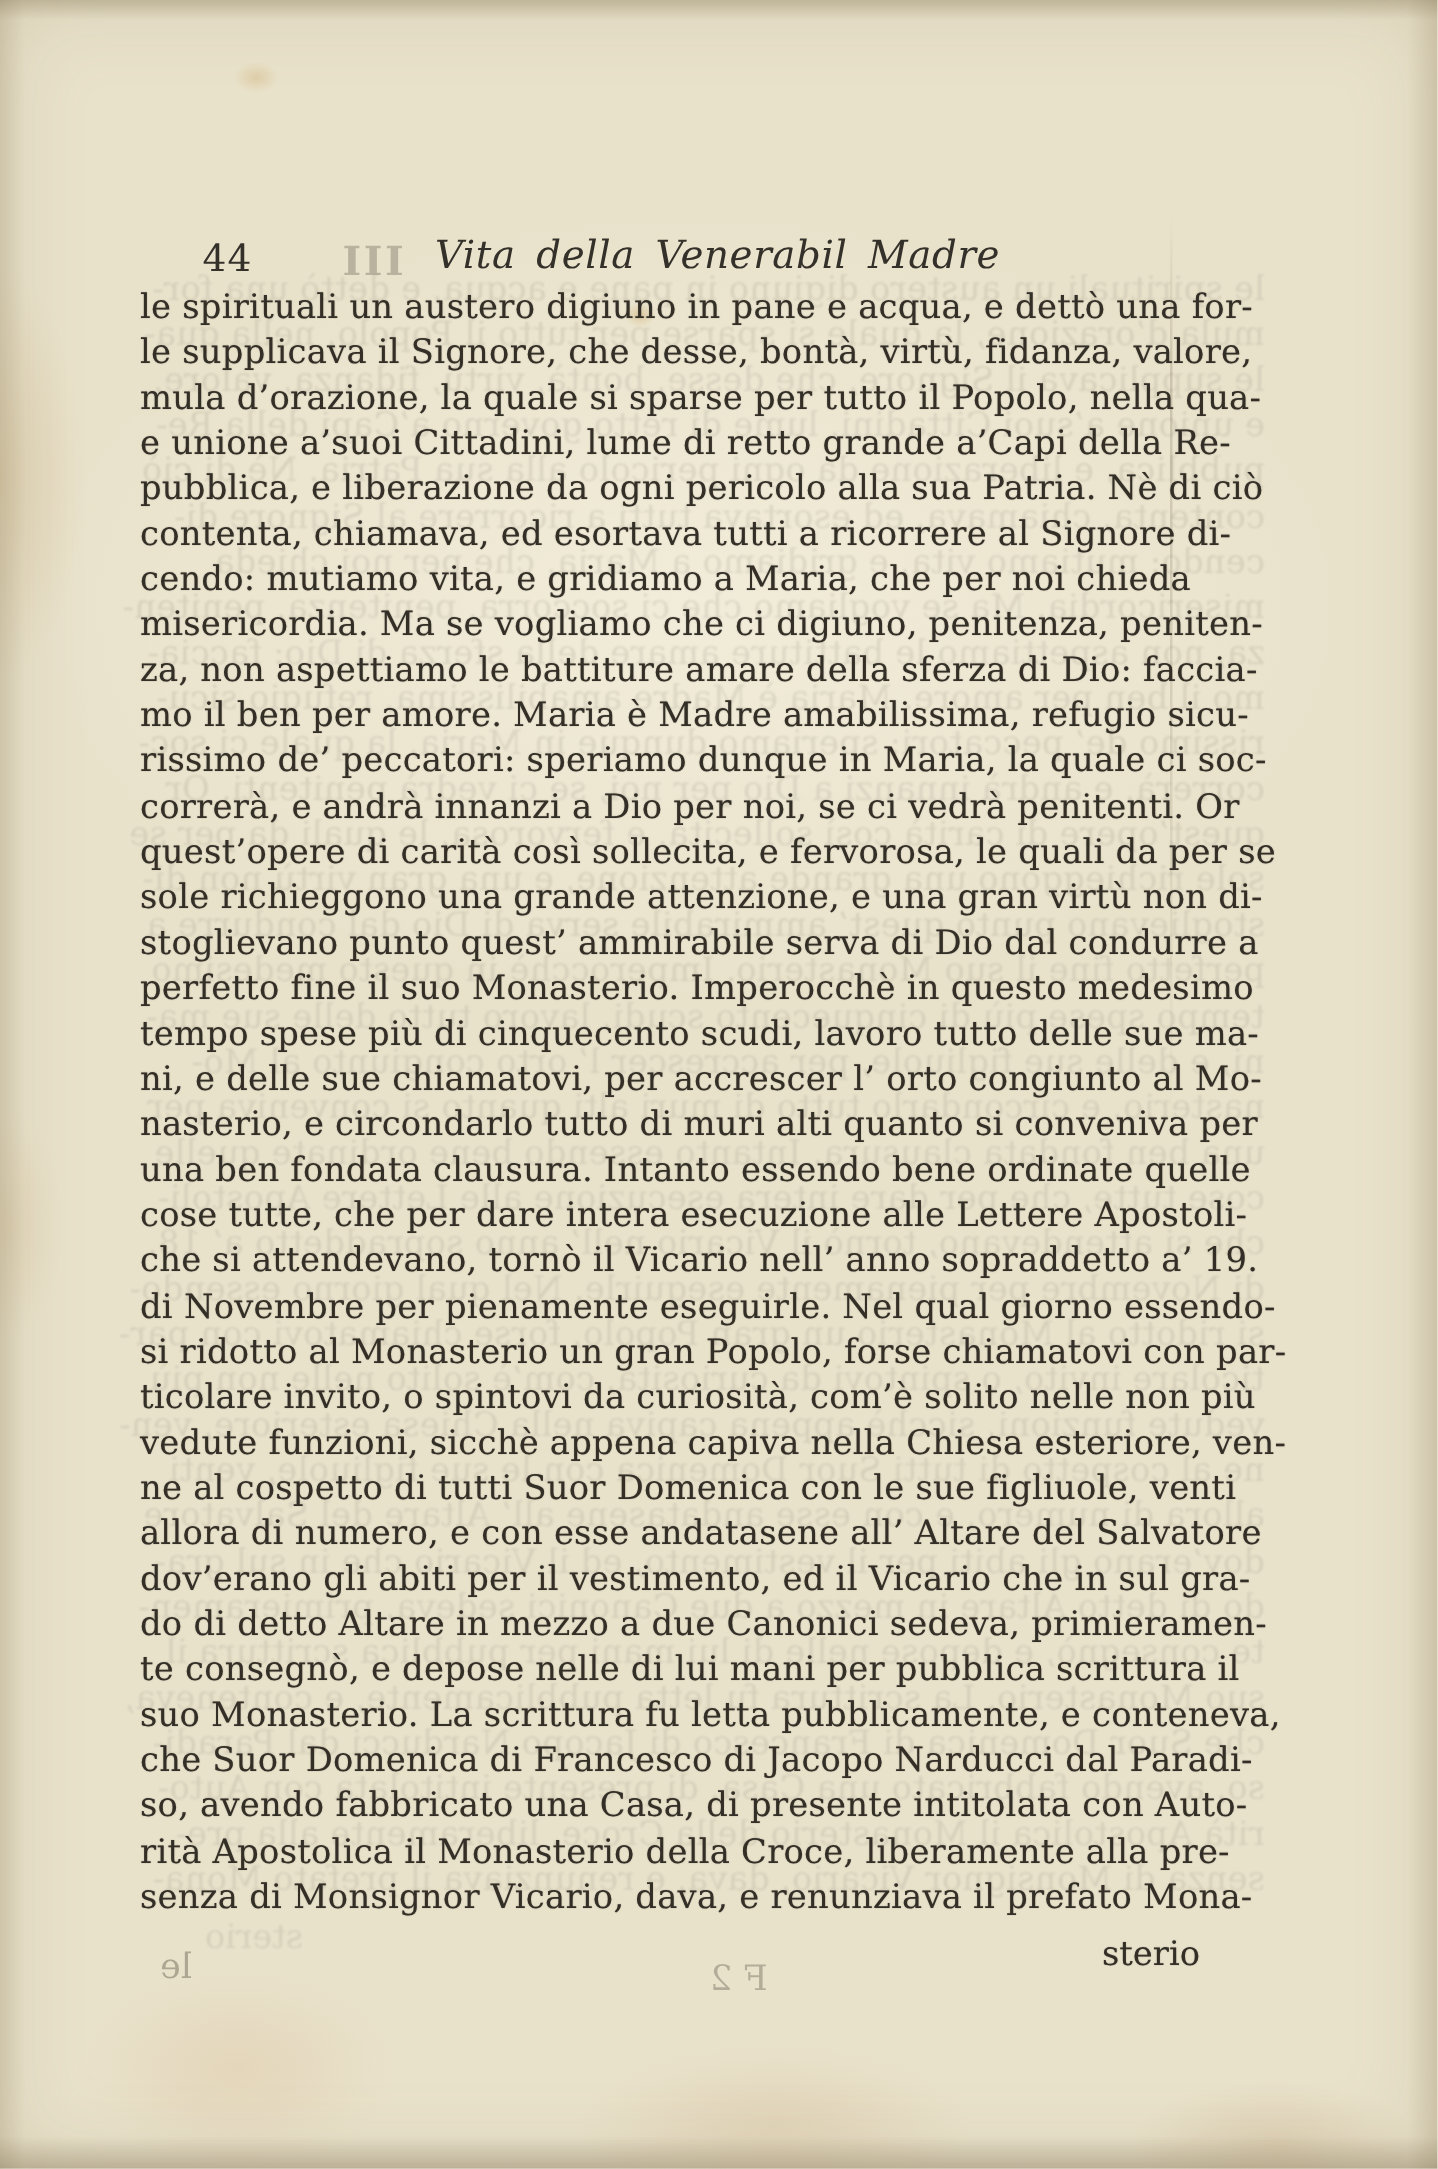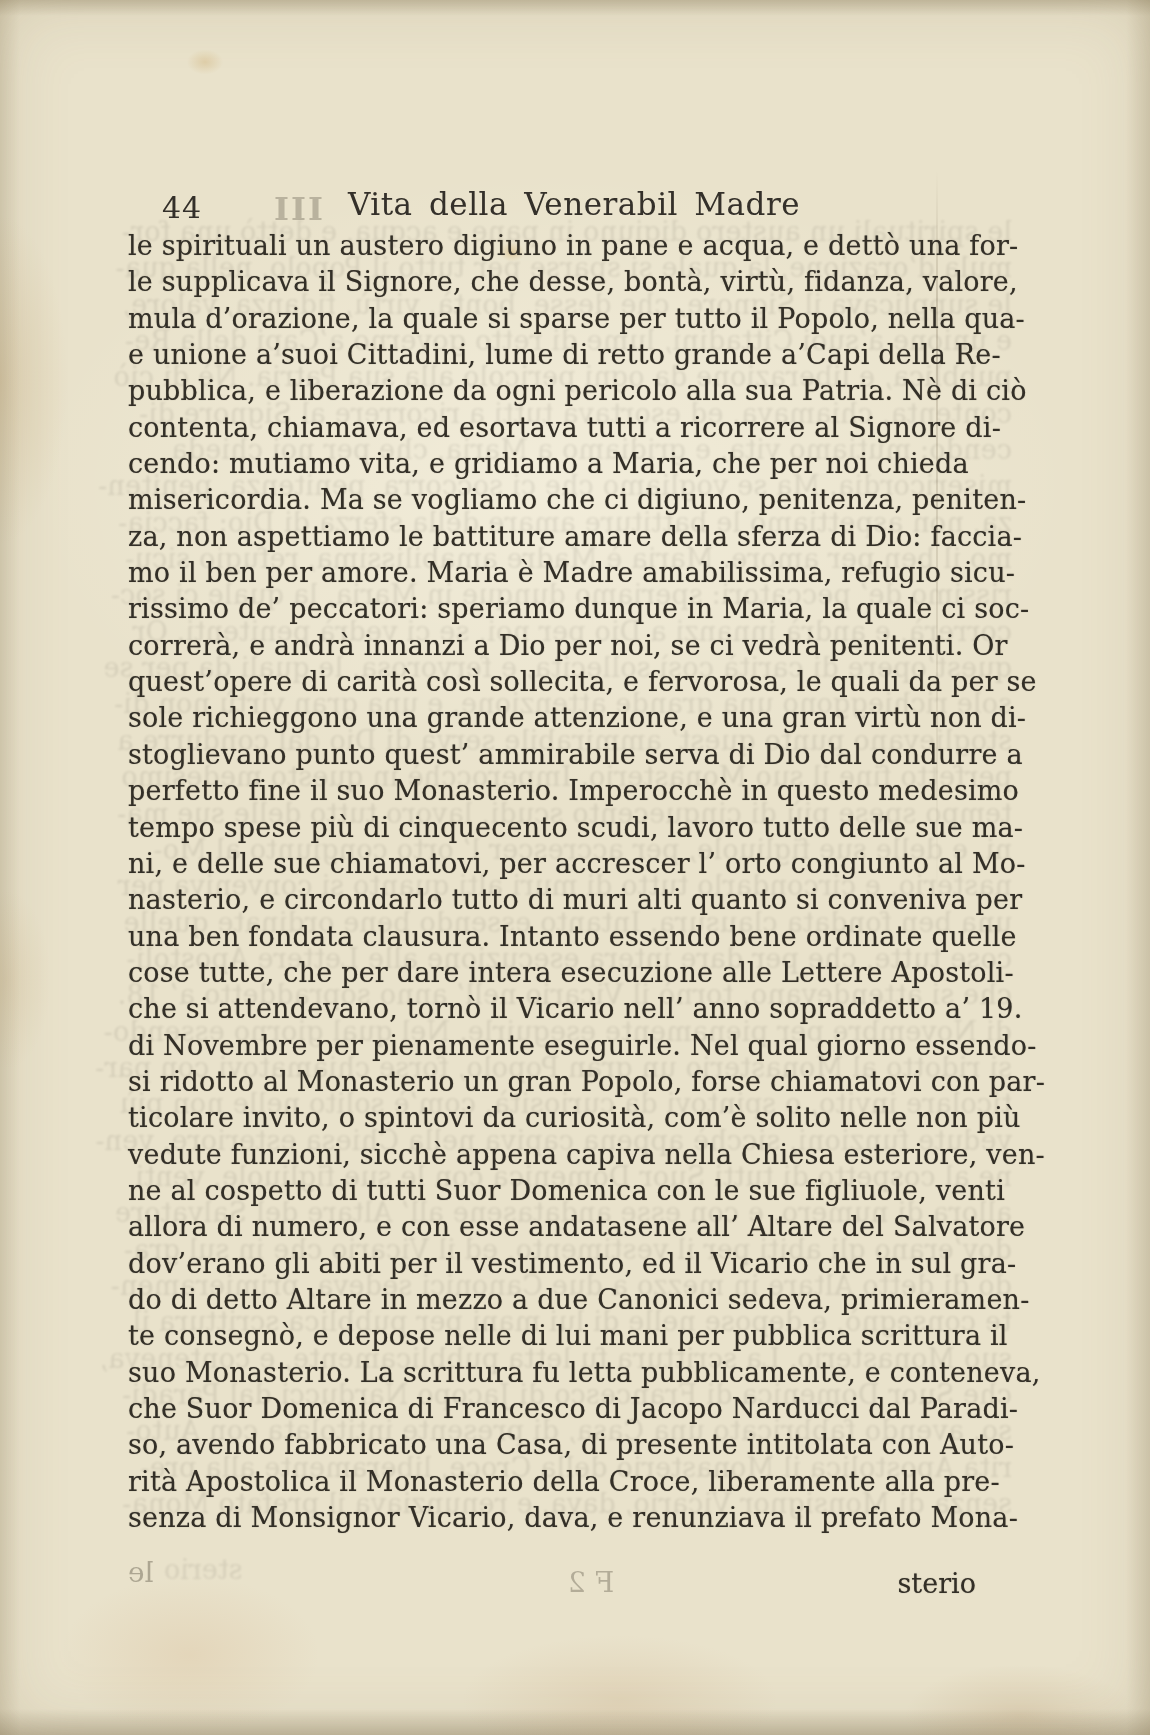--- a/index.html
+++ b/index.html
@@ -58,49 +58,50 @@
     top: 4px;
     font-size: 30px;
     letter-spacing: 1px;
   }
   .running-title {
     position: absolute;
     left: 0;
     right: 0;
     top: 0;
     text-align: center;
+    font-style: italic;
     font-size: 31px;
     word-spacing: 6px;
     letter-spacing: 0.5px;
   }
 
   .body-block {
     position: absolute;
-    left: 128px;
+    left: 112px;
     top: 228px;
     width: 900px;
     color: #332f27;
     font-size: 27px;
     text-shadow: 0 0 1px rgba(51,47,39,0.45);
   }
   .text-line {
     height: 36.35px;
     line-height: 36.35px;
     white-space: nowrap;
     text-align: justify;
     text-align-last: justify;
     letter-spacing: 0.2px;
   }
   
   .text-line::after { content: ""; display: inline-block; width: 100%; }
 
   .catchword-line {
     height: 36px;
     line-height: 36px;
-    margin-top: 30px;
+    margin-top: 10px;
     text-align: right;
     padding-right: 52px;
   }
 
   
   .ghost-layer {
     position: absolute;
     left: 112px;
     top: 214px;
     width: 900px;

